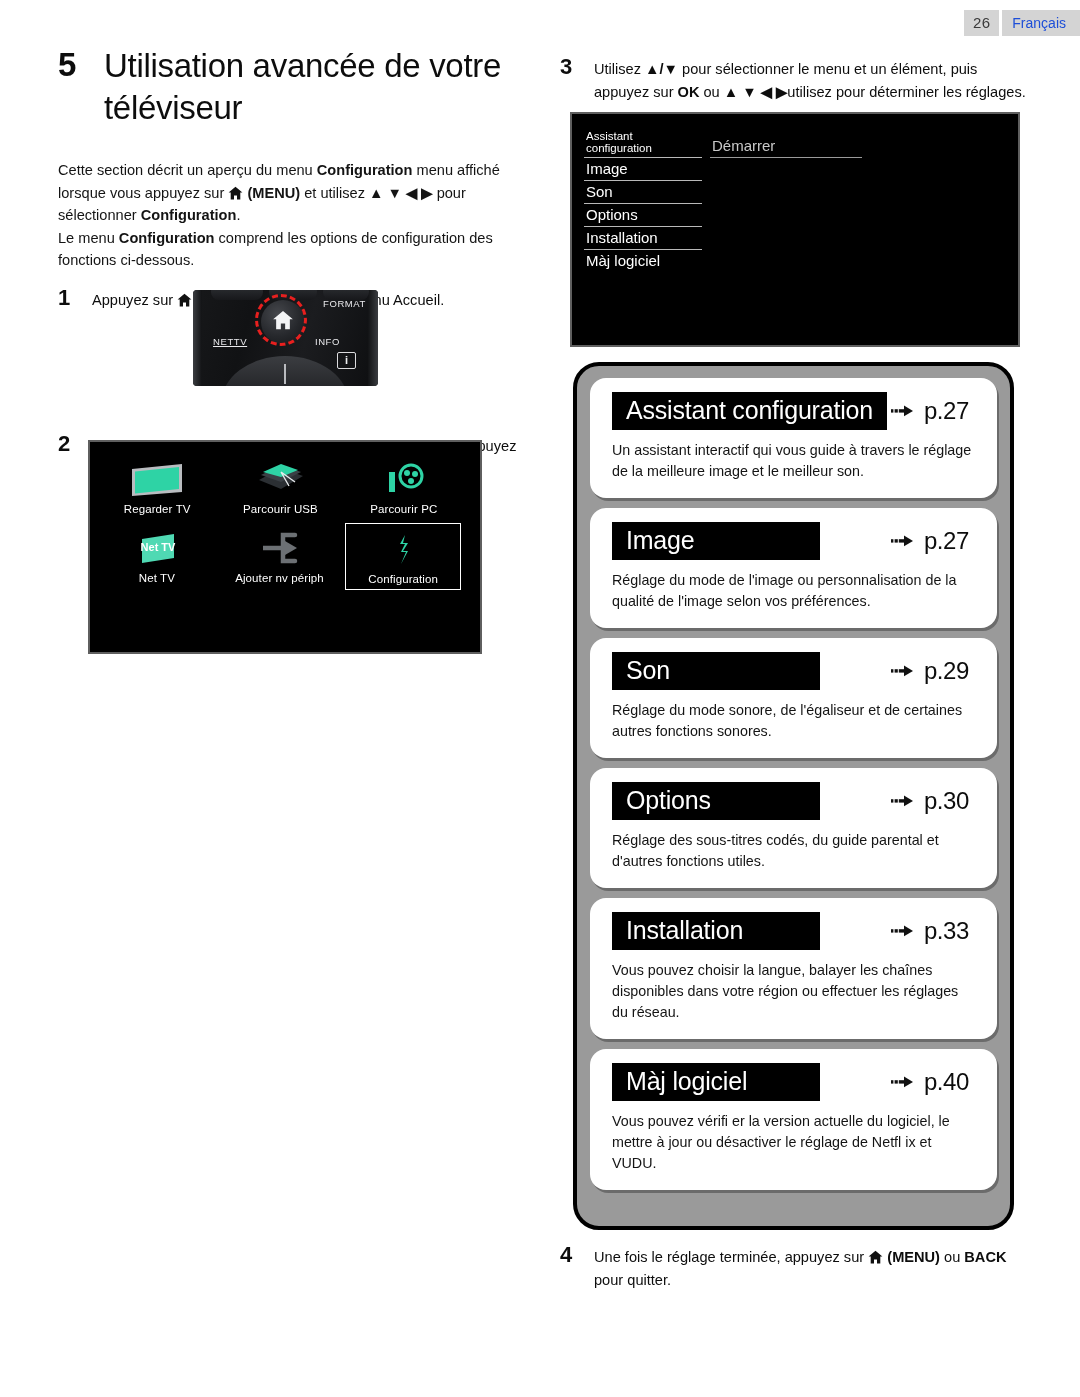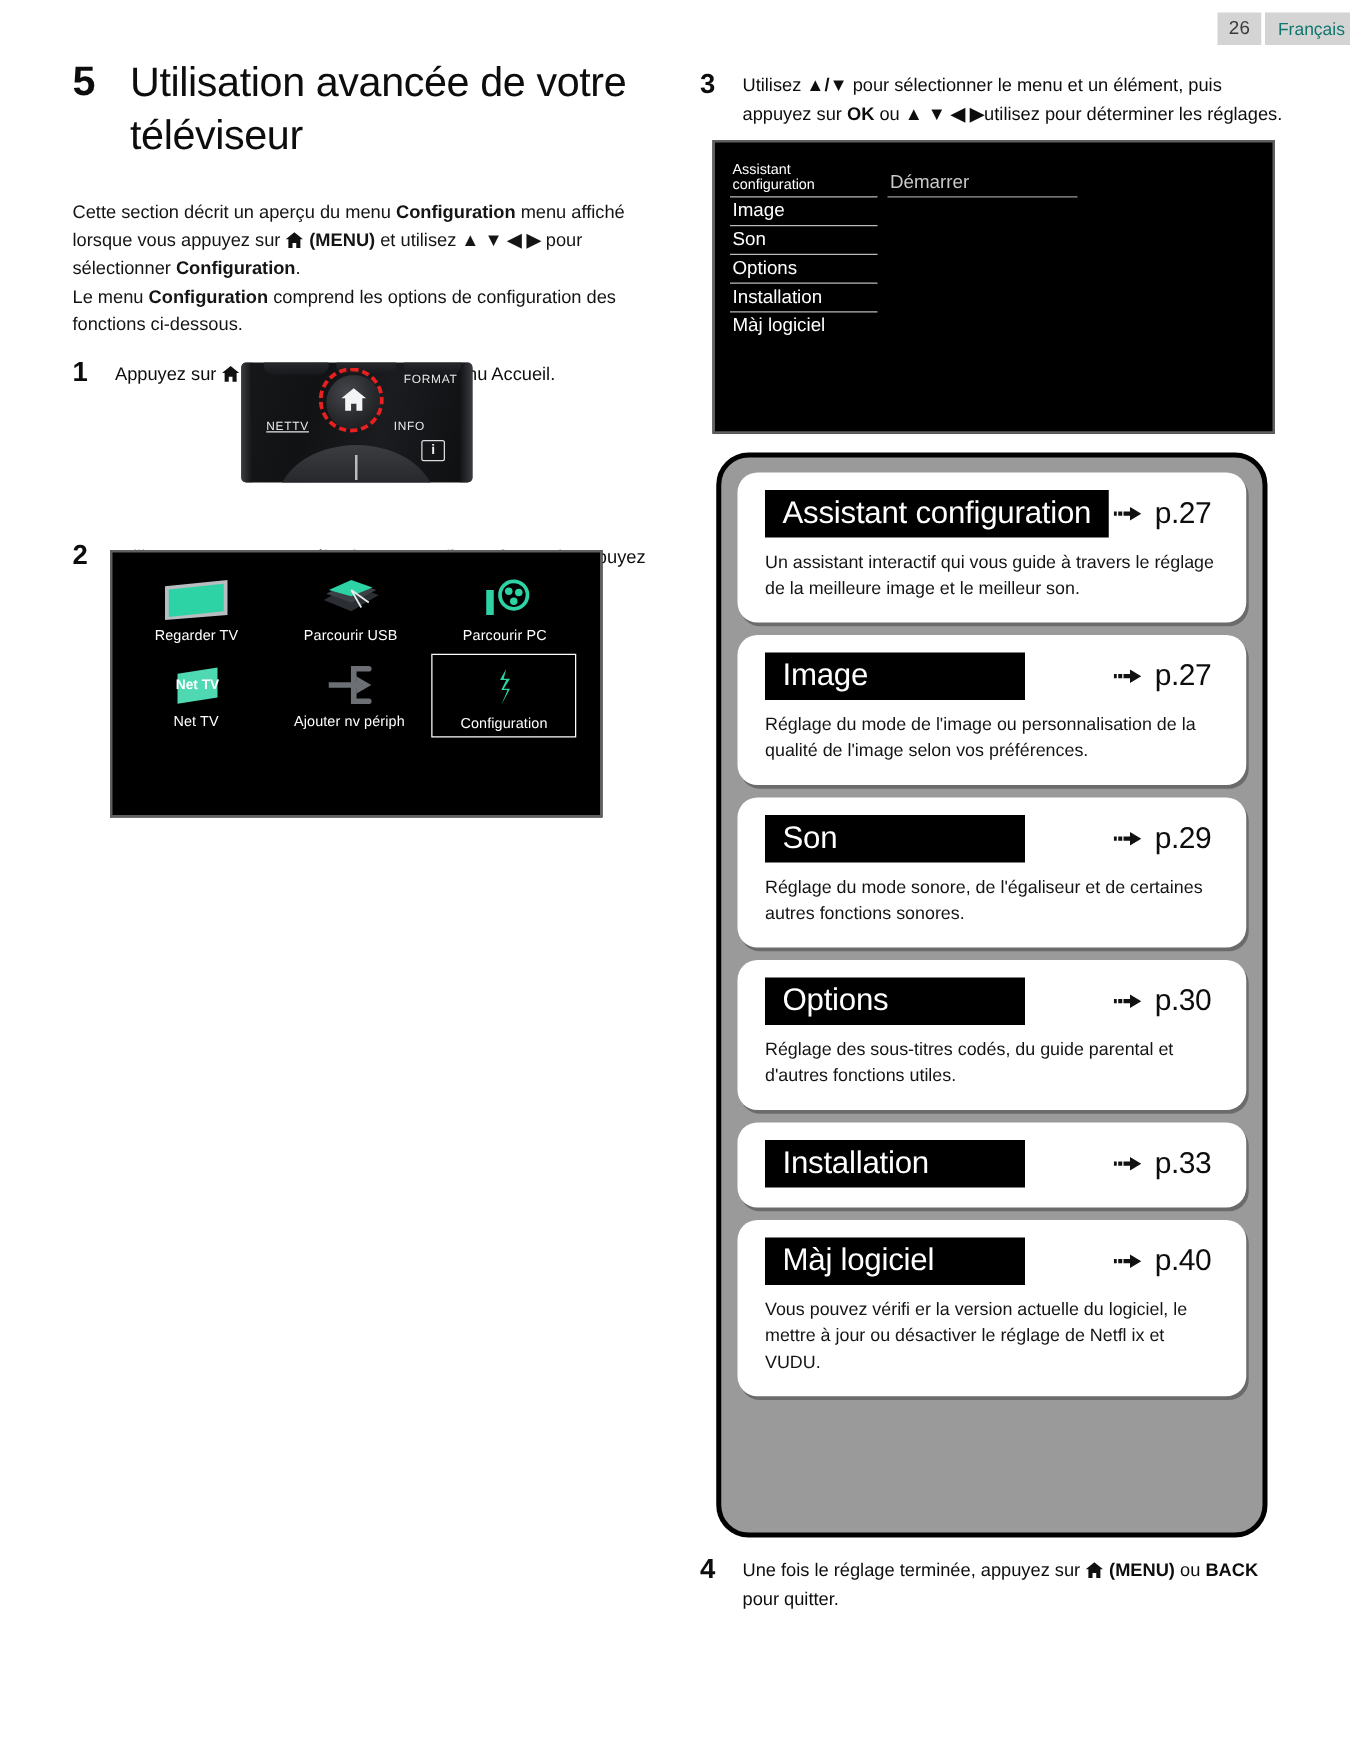--- a/index.html
+++ b/index.html
@@ -27,23 +27,23 @@
   }
   .hdr-page-num {
     background: #d4d4d4;
     color: #3a3a3a;
     font-size: 15px;
     padding: 4px 9px 5px 9px;
     letter-spacing: 0.3px;
   }
   .hdr-lang {
     background: #d4d4d4;
-    color: #0f766e;
+    color: #1d4ed8;
     font-size: 14px;
-    padding: 5px 4px 5px 10px;
+    padding: 5px 14px 5px 10px;
   }
 
   
   .col-left {
     position: absolute;
     left: 58px;
     top: 45px;
     width: 470px;
   }
   .col-right {
@@ -590,20 +590,21 @@
           <svg width="26" height="14" viewBox="0 0 26 14">
               <rect x="0" y="5.2" width="2.4" height="3.4" fill="#111"></rect>
               <rect x="3.6" y="5.2" width="3.2" height="3.4" fill="#111"></rect>
               <rect x="7.8" y="5.2" width="5.4" height="3.4" fill="#111"></rect>
               <polygon points="13,1.5 22,6.9 13,12.3" fill="#111"></polygon>
             </svg>
         </span>
         <span class="page-ref">p.33</span>
       </span>
     </div>
+    <div class="card-desc">Vous pouvez choisir la langue, balayer les chaînes disponibles dans votre région ou effectuer les réglages du réseau.</div>
   </div>
 
   <div class="card">
     <div class="card-head">
       <span class="card-title">Màj logiciel</span>
       <span class="card-page">
         <span class="page-arrow">
           <svg width="26" height="14" viewBox="0 0 26 14">
               <rect x="0" y="5.2" width="2.4" height="3.4" fill="#111"></rect>
               <rect x="3.6" y="5.2" width="3.2" height="3.4" fill="#111"></rect>

